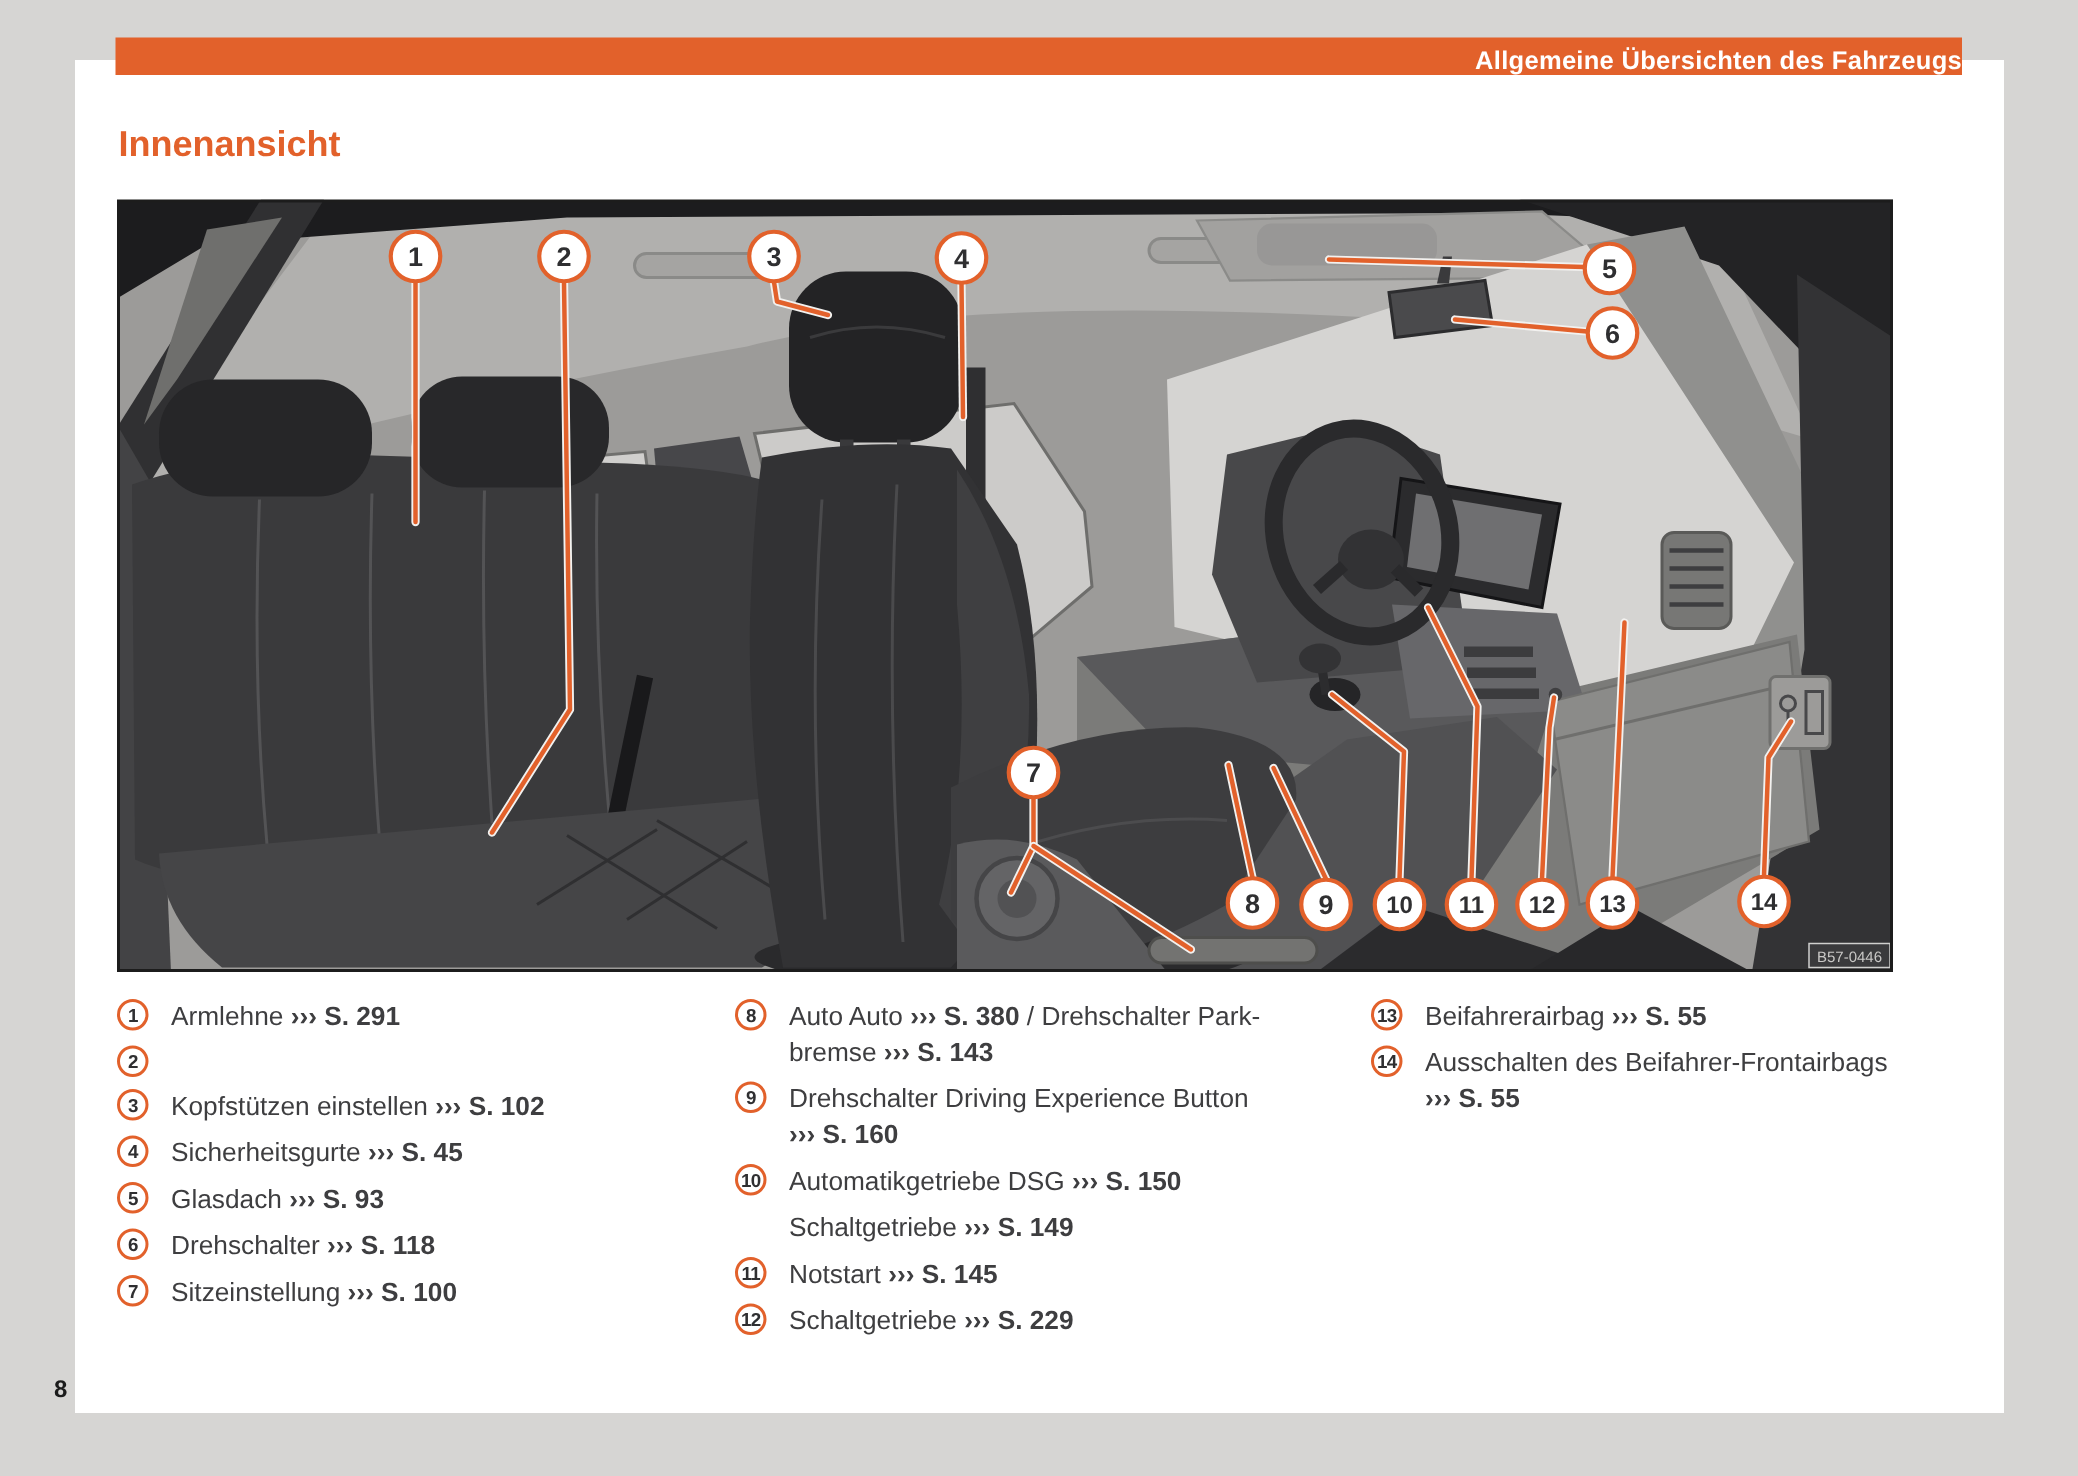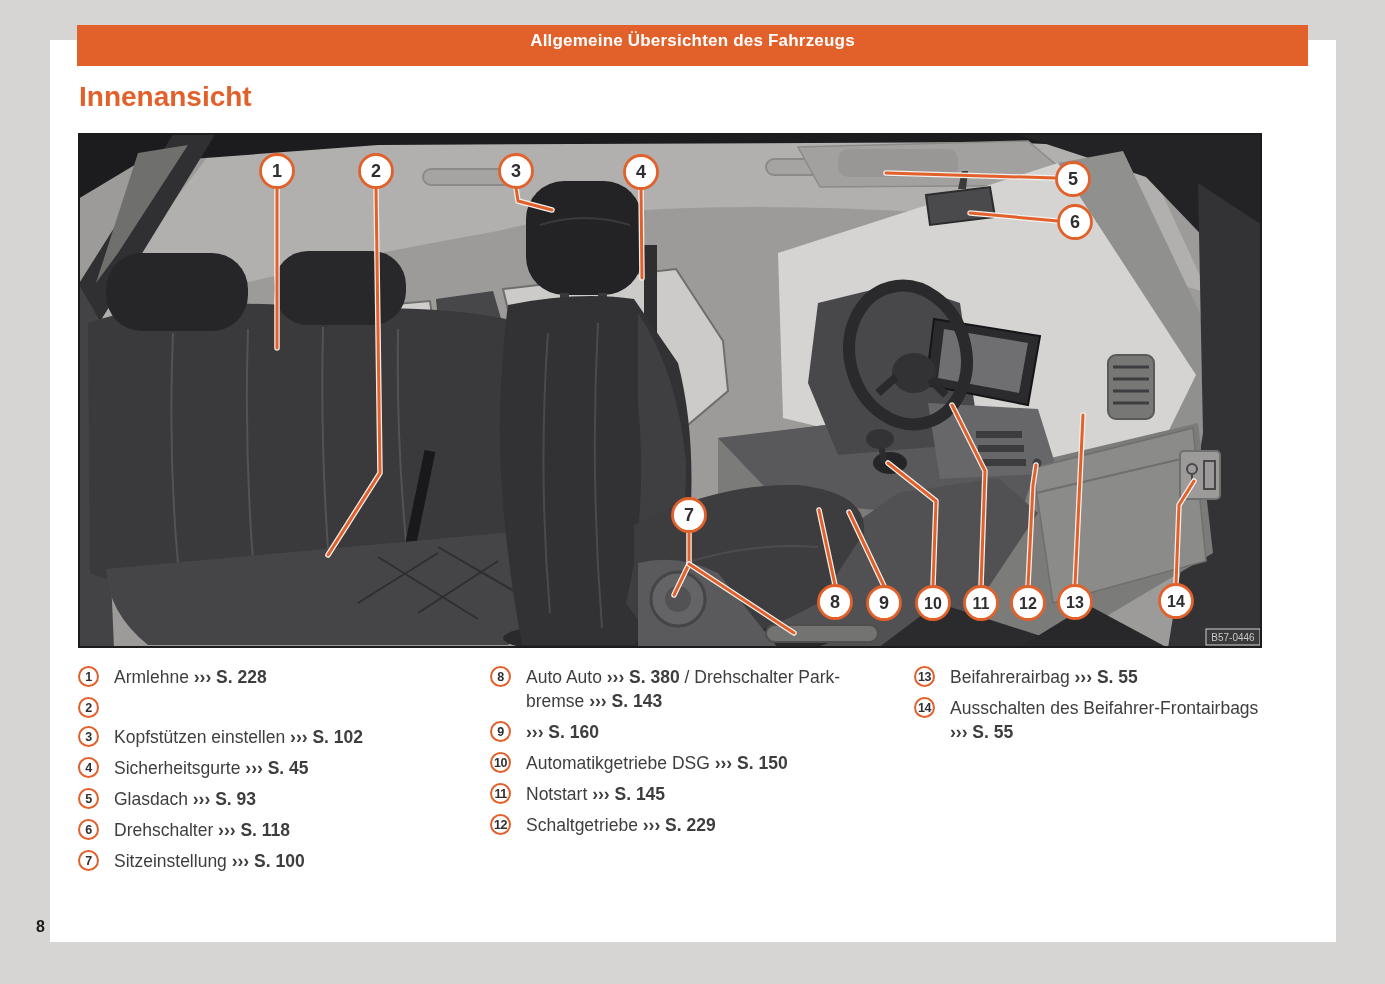--- a/index.html
+++ b/index.html
@@ -6,28 +6,28 @@
   body{
     width:1385px;height:984px;position:relative;overflow:hidden;
     background:#d6d5d3;
     font-family:"Liberation Sans","DejaVu Sans",sans-serif;
   }
   .page{
     position:absolute;left:50px;top:40px;width:1286px;height:902px;
     background:#ffffff;
   }
   .band{
-    position:absolute;left:27px;top:-15px;width:1231px;height:41px;
+    position:absolute;left:27px;top:-15px;width:1231px;height:25px;
     background:#e2612b;color:#ffffff;
-    font-size:17px;font-weight:bold;line-height:31px;text-align:center;
+    font-size:17px;font-weight:bold;line-height:31px;text-align:right;
     letter-spacing:.2px;
   }
   .title{
     position:absolute;left:29px;top:40px;
-    color:#e2612b;font-size:28px;font-weight:bold;line-height:34px;
+    color:#e2612b;font-size:24px;font-weight:bold;line-height:34px;
   }
   .figure{
     position:absolute;left:28px;top:93px;width:1184px;height:515px;
   }
   .legend-col{position:absolute;top:625px;}
   #legend-col-0{left:28px;width:370px;}
   #legend-col-1{left:440px;width:414px;}
   #legend-col-2{left:864px;width:410px;}
   .legend-item{
     display:flex;align-items:flex-start;
@@ -300,21 +300,21 @@
             <text x="1098" y="468" text-anchor="middle" dy="0.36em" font-size="16" font-weight="bold" fill="#2f2f31" font-family="Liberation Sans, DejaVu Sans, sans-serif">14</text>
           </g>
         </g>
     </svg>
   </div>
 
   <div class="legend-col" id="legend-col-0">
       <div class="legend-item">
         <span class="badge">1</span>
         <div class="itext">
-          <div><span>Armlehne </span><span class="pref">››› S. 228</span></div>
+          <div><span>Armlehne </span><span class="pref">››› S. 291</span></div>
         </div>
       </div>
       <div class="legend-item">
         <span class="badge">2</span>
       </div>
       <div class="legend-item">
         <span class="badge">3</span>
         <div class="itext">
           <div><span>Kopfstützen einstellen </span><span class="pref">››› S. 102</span></div>
         </div>
@@ -348,27 +348,34 @@
       <div class="legend-item">
         <span class="badge">8</span>
         <div class="itext">
           <div><span>Auto Auto </span><span class="pref">››› S. 380</span><span> / Drehschalter Park-</span></div>
           <div><span>bremse </span><span class="pref">››› S. 143</span></div>
         </div>
       </div>
       <div class="legend-item">
         <span class="badge">9</span>
         <div class="itext">
+          <div><span>Drehschalter Driving Experience Button</span></div>
           <div><span class="pref">››› S. 160</span></div>
         </div>
       </div>
       <div class="legend-item">
         <span class="badge">10</span>
         <div class="itext">
           <div><span>Automatikgetriebe DSG </span><span class="pref">››› S. 150</span></div>
+        </div>
+      </div>
+      <div class="legend-item sub">
+        <span class="badge empty"></span>
+        <div class="itext">
+          <div><span>Schaltgetriebe </span><span class="pref">››› S. 149</span></div>
         </div>
       </div>
       <div class="legend-item">
         <span class="badge">11</span>
         <div class="itext">
           <div><span>Notstart </span><span class="pref">››› S. 145</span></div>
         </div>
       </div>
       <div class="legend-item">
         <span class="badge">12</span>

